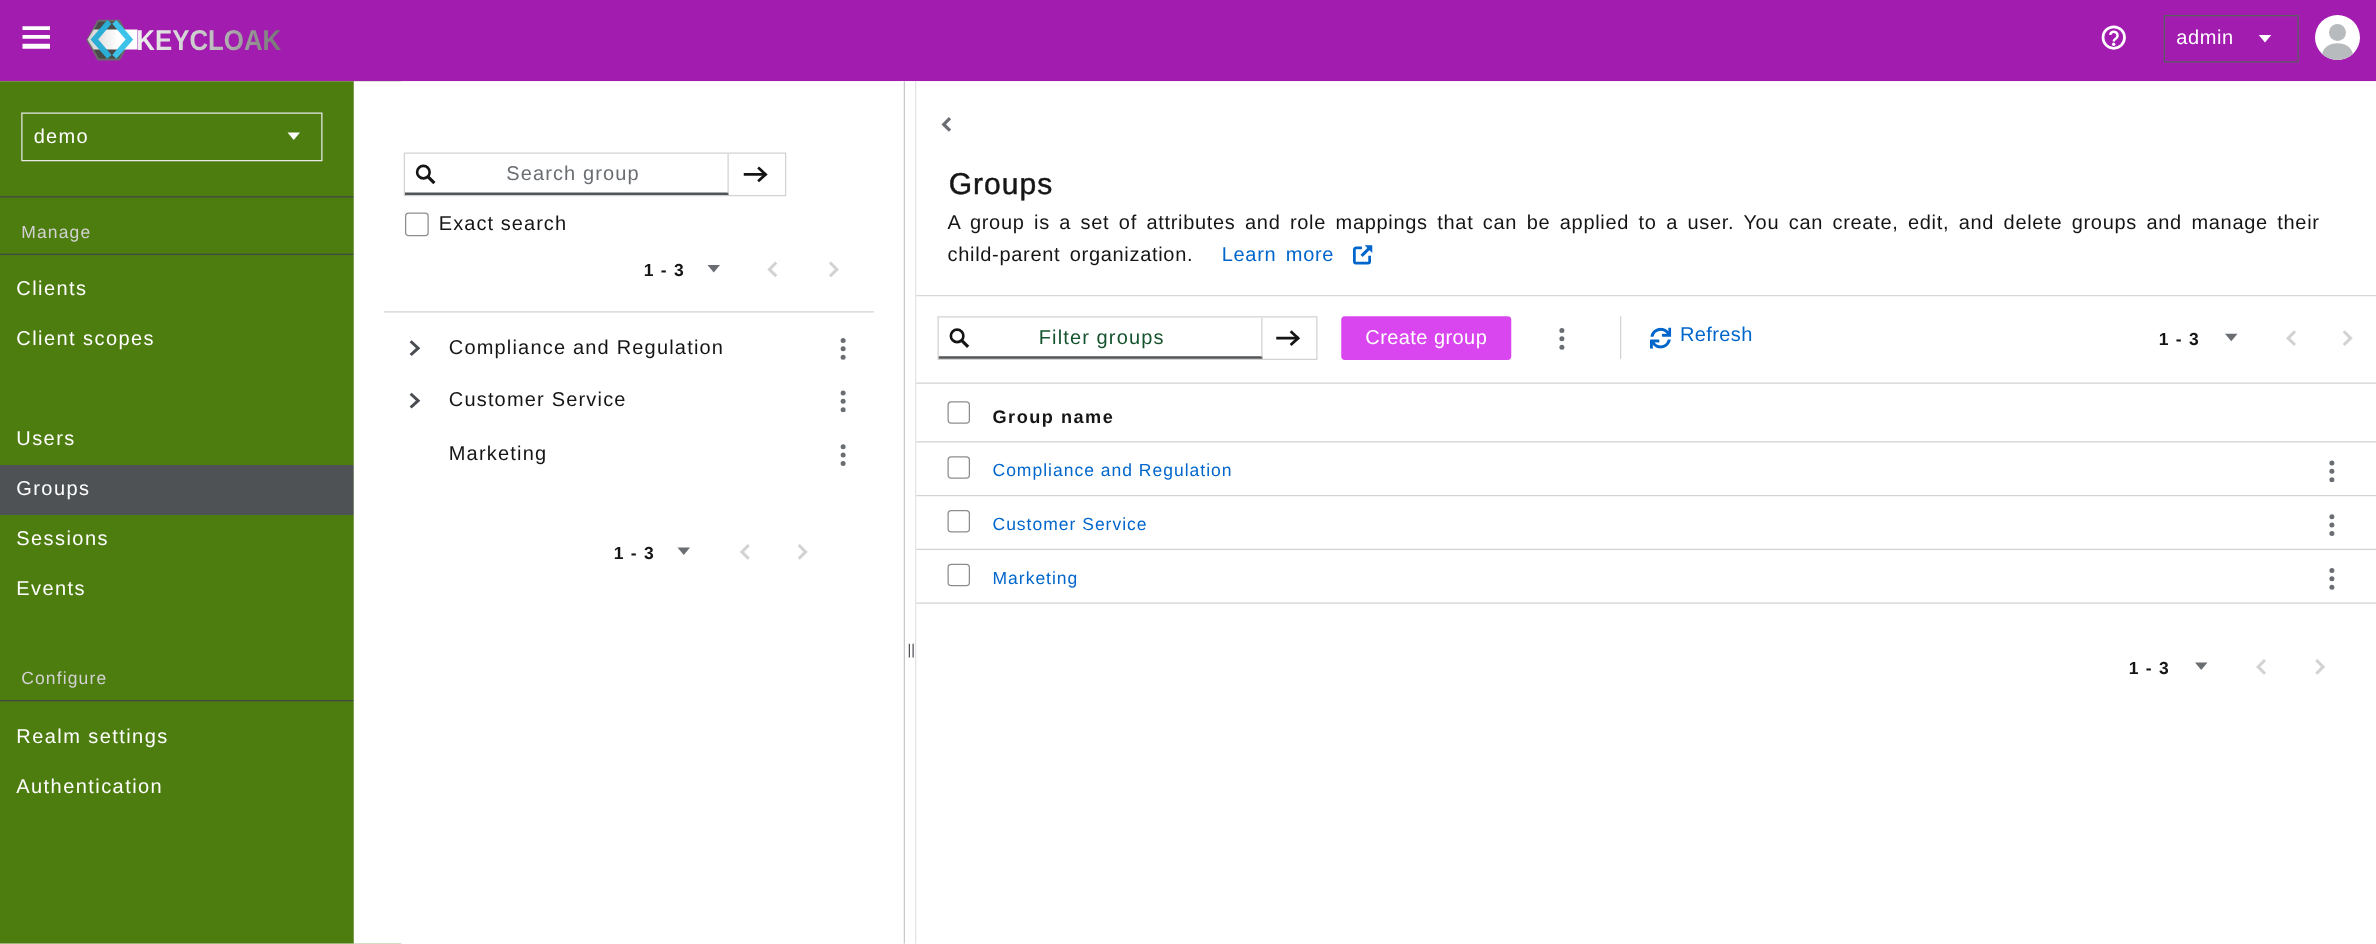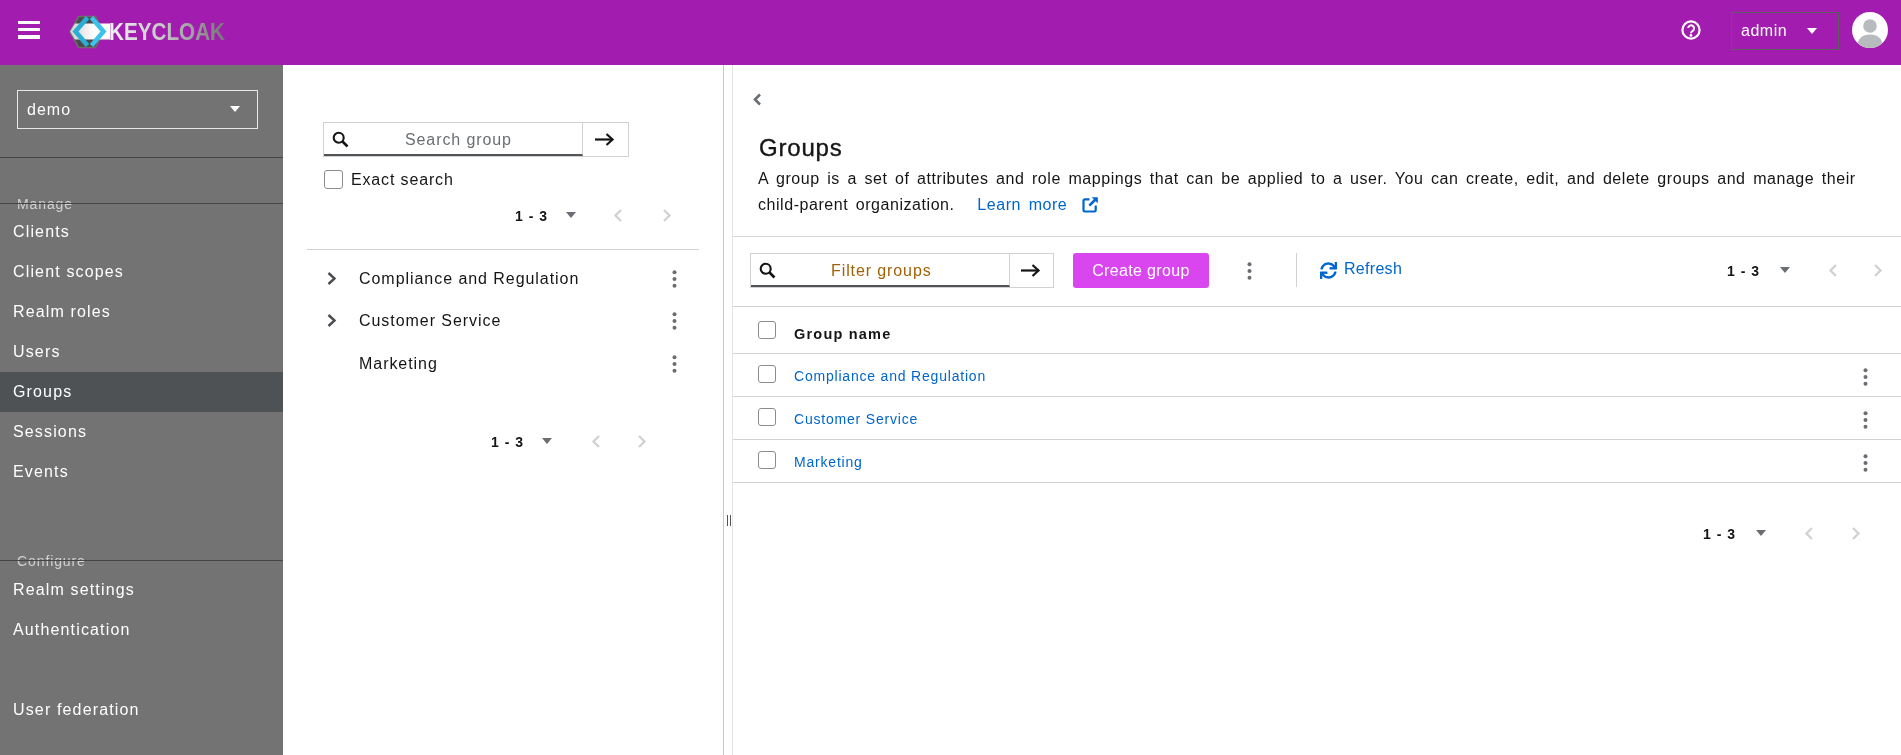--- a/index.html
+++ b/index.html
@@ -6,25 +6,25 @@
 html,body { width:1901px; height:755px; overflow:hidden; background:#fff;
   font-family:"Liberation Sans", sans-serif; }
 #app { position:relative; width:1901px; height:755px; }
 .abs { position:absolute; }
 
 
 #masthead { position:absolute; left:0; top:0; width:1901px; height:65px; background:#a21caf; }
 .hbar { position:absolute; left:18px; width:22px; height:3.5px; background:#fff; }
 
 
-#sidebar { position:absolute; left:0; top:65px; width:321px; height:690px; background:#737373; }
+#sidebar { position:absolute; left:0; top:65px; width:321px; height:690px; background:#4d7c0f; }
 #realmbox { position:absolute; left:17px; top:25px; width:241px; height:39px;
   border:1px solid #e8e8e8; color:#fff; font-size:16px; line-height:37px; padding-left:9px; letter-spacing:1px; }
 .sideline { position:absolute; left:0; width:283px; height:1px; background:#444548; }
-.navsec { position:absolute; left:17px; font-size:14px; color:#d2d2d2; letter-spacing:0.9px;margin-top:19px; }
+.navsec { position:absolute; left:17px; font-size:14px; color:#d2d2d2; letter-spacing:0.9px; }
 .navitem { position:absolute; left:0; width:283px; height:40px; color:#fff; font-size:16px;
   line-height:40px; padding-left:13px; letter-spacing:1.15px; }
 .navsel { background:#4f5255; }
 
 
 .caret { display:inline-block; width:0; height:0; border-left:5.5px solid transparent;
   border-right:5.5px solid transparent; border-top:6.5px solid #6a6e73; }
 .caret.white { border-top-color:#fff; }
 
 
@@ -110,30 +110,28 @@
   </div>
 
   <div id="sidebar">
     <div id="realmbox">demo</div>
     <div class="abs caret white" style="left:230px; top:41px;"></div>
     <div class="sideline" style="top:92px"></div>
     <div class="navsec" style="top:112px">Manage</div>
     <div class="sideline" style="top:138px"></div>
     <div class="navitem" style="top:147px">Clients</div>
     <div class="navitem" style="top:187px">Client scopes</div>
-    <div class="navitem" style="top:227px">Realm roles</div>
     <div class="navitem" style="top:267px">Users</div>
     <div class="navitem navsel" style="top:307px">Groups</div>
     <div class="navitem" style="top:347px">Sessions</div>
     <div class="navitem" style="top:387px">Events</div>
     <div class="navsec" style="top:469px">Configure</div>
     <div class="sideline" style="top:495px"></div>
     <div class="navitem" style="top:505px">Realm settings</div>
     <div class="navitem" style="top:545px">Authentication</div>
-    <div class="navitem" style="top:625px">User federation</div>
   </div>
 
   <div id="midpane">
 
     <div class="searchbox" style="left:40px; top:57px; width:306px; height:35px;">
       <div class="inner" style="width:259px;"></div>
     </div>
     <svg class="abs" style="left:49px; top:66px" width="17" height="17" viewBox="0 0 17 17">
       <circle cx="6.7" cy="6.7" r="5" fill="none" stroke="#151515" stroke-width="2.1"></circle>
       <line x1="10.5" y1="10.5" x2="15.5" y2="15.5" stroke="#151515" stroke-width="2.6"></line>
@@ -217,21 +215,21 @@
 
     <div class="hline" style="left:10px; top:171px; width:1168px; background:#d8d8d8;"></div>
 
     <div class="searchbox" style="left:27px; top:188px; width:304px; height:35px;">
       <div class="inner" style="width:259px;"></div>
     </div>
     <svg class="abs" style="left:36px; top:197px" width="17" height="17" viewBox="0 0 17 17">
       <circle cx="6.7" cy="6.7" r="5" fill="none" stroke="#151515" stroke-width="2.1"></circle>
       <line x1="10.5" y1="10.5" x2="15.5" y2="15.5" stroke="#151515" stroke-width="2.6"></line>
     </svg>
-    <div class="ph" style="left:60px; top:197px; color:#a16207;">Filter groups</div>
+    <div class="ph" style="left:60px; top:197px; color:#14532d;">Filter groups</div>
     <svg class="abs" style="left:297px; top:199px" width="22" height="13" viewBox="0 0 22 13">
       <line x1="1" y1="6.5" x2="19" y2="6.5" stroke="#151515" stroke-width="2.2"></line>
       <path d="M12.5,1 L18.5,6.5 L12.5,12" fill="none" stroke="#151515" stroke-width="2.2"></path>
     </svg>
 
     <div class="btn-blue" style="left:350px; top:188px; width:136px; height:35px; line-height:35px; letter-spacing:0.35px;">Create group</div>
 
     <svg class="kebab abs" style="left:524px; top:197px" width="5" height="18" viewBox="0 0 5 18">
       <circle cx="2.5" cy="2.3" r="2"></circle>
         <circle cx="2.5" cy="9" r="2"></circle>

